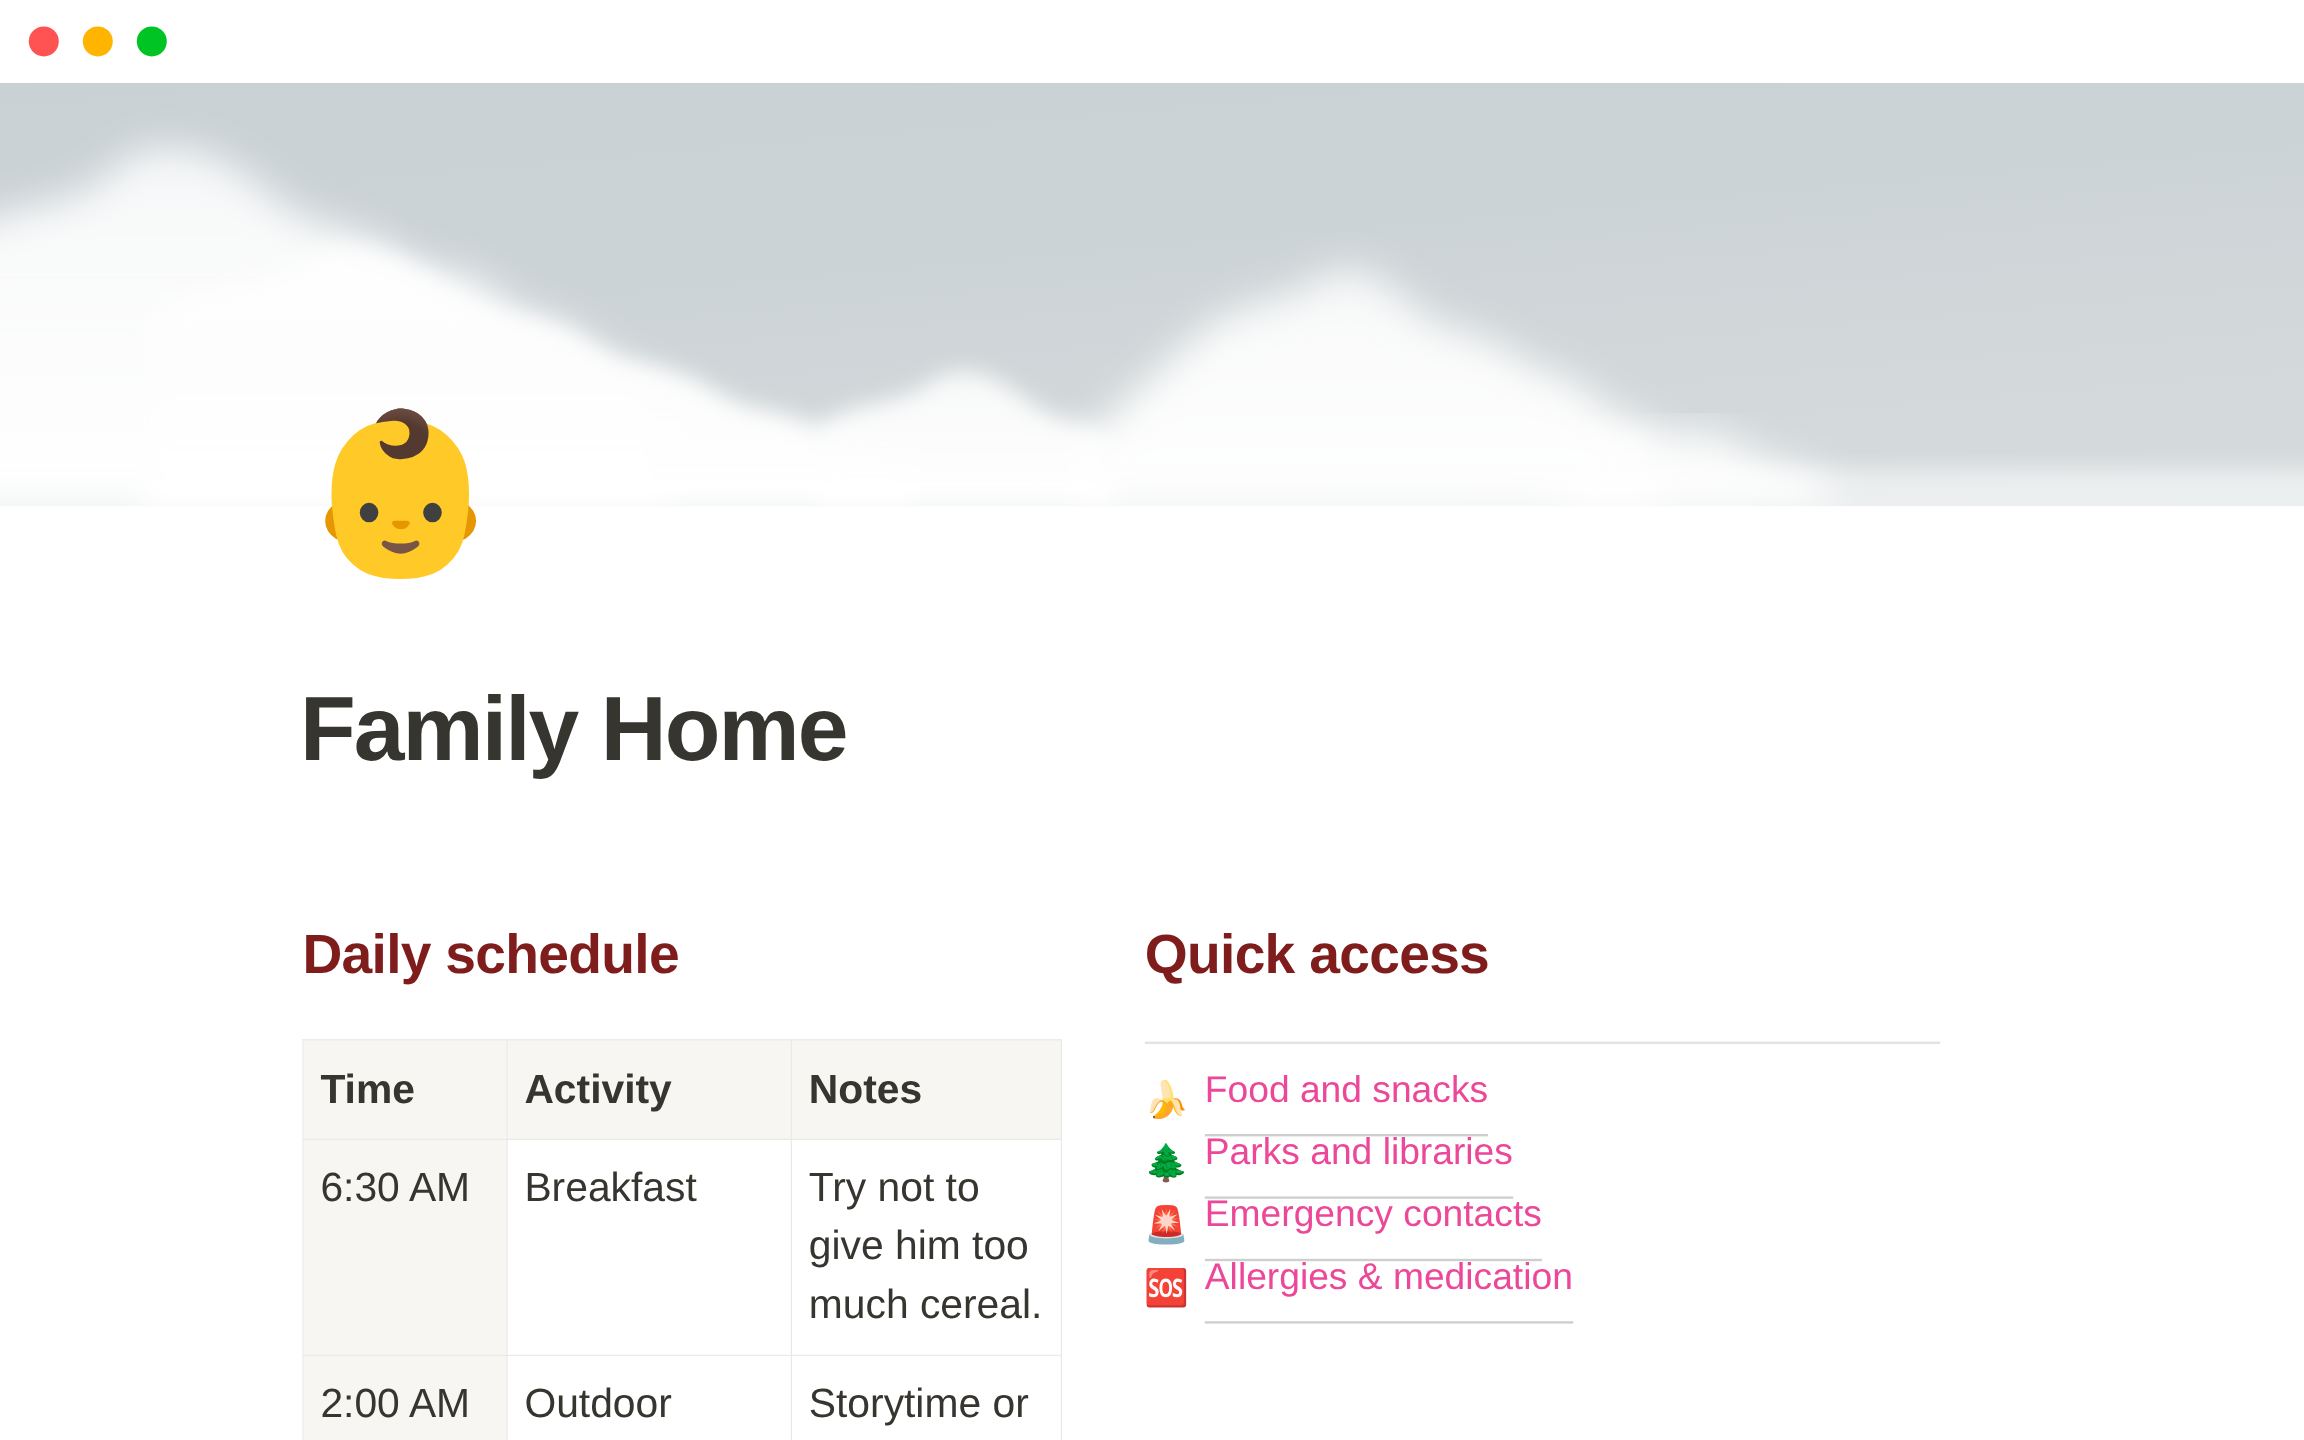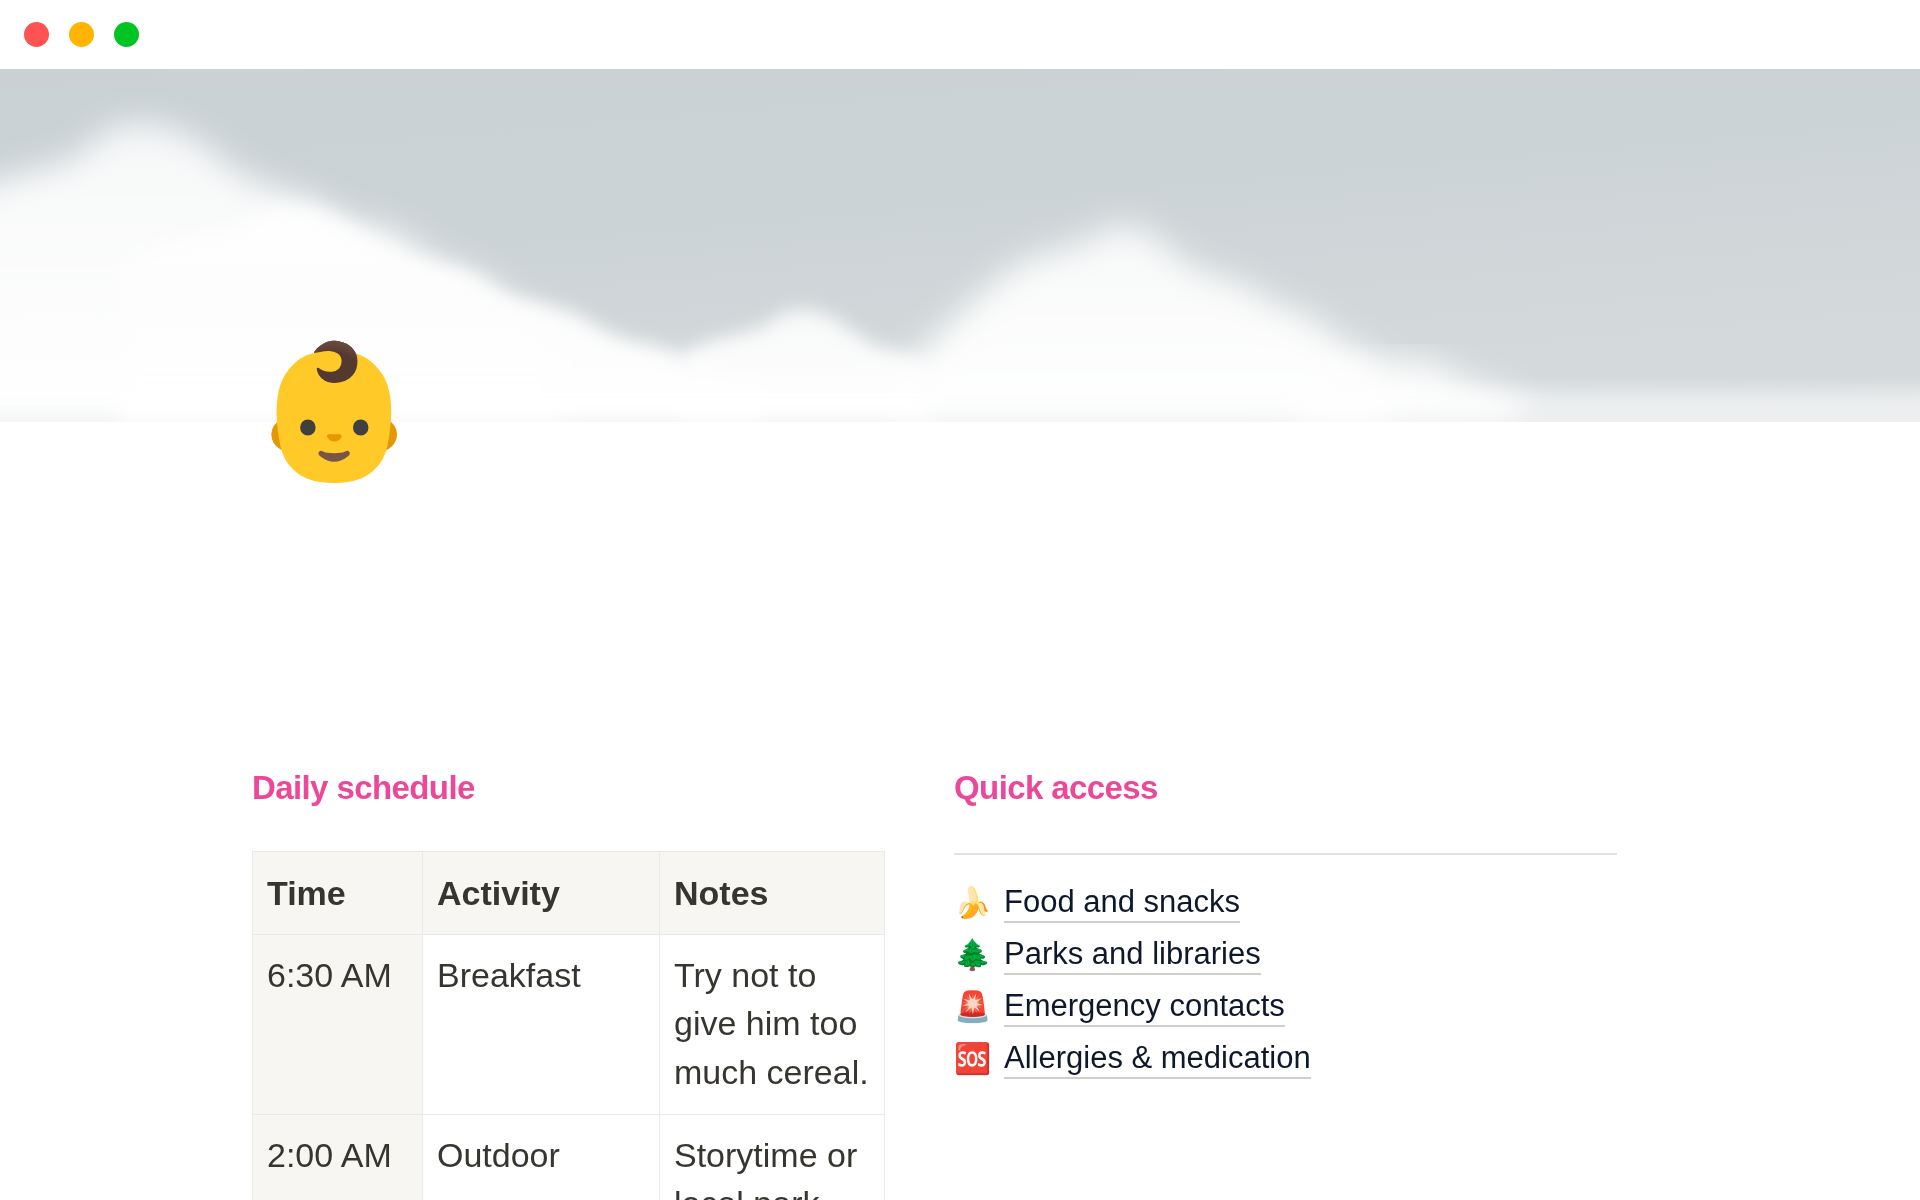--- a/index.html
+++ b/index.html
@@ -85,23 +85,23 @@
   .columns {
     position: absolute;
     left: 0;
     top: 347px;
     width: 1920px;
   }
   .col-left  { position: absolute; left: 252px;  width: 640px; }
   .col-right { position: absolute; left: 954px; width: 665px; }
 
   .section-heading {
-    font-size: 33px;
+    font-size: 46px;
     font-weight: 700;
-    color: #ec4899;
+    color: #7f1d1d;
     letter-spacing: -0.6px;
     line-height: 1.15;
     white-space: nowrap;
   }
 
   
   .schedule-table {
     margin-top: 44px;
     border-collapse: collapse;
     table-layout: fixed;
@@ -150,24 +150,24 @@
   .qa-emoji {
     font-size: 30px;
     line-height: 1;
     width: 34px;
     text-align: center;
     flex: 0 0 34px;
     user-select: none;
   }
   .qa-label {
     font-size: 31px;
-    color: #0f172a;
+    color: #ec4899;
     line-height: 1.25;
     border-bottom: 2px solid #cfcfcc;
-    padding-bottom: 0;
+    padding-bottom: 18px;
     white-space: nowrap;
   }
 </style>
 </head>
 <body>
 
 <div class="window-chrome">
   <div class="traffic-lights">
     <span class="tl-dot" style="background: rgb(255, 82, 82);"></span>
     <span class="tl-dot" style="background: rgb(255, 180, 0);"></span>
@@ -212,20 +212,21 @@
       C1414,282 1436,292 1460,308 C1482,322 1502,318 1522,330 L1522,353 Z"></path>
 
     <rect x="-40" y="322" width="2000" height="60" fill="#ffffff" opacity="0.55" filter="url(#blurA)"></rect>
   </svg>
 </div>
 
 <div class="page">
 
   <div class="page-icon">👶</div>
 
+  <h1 class="page-title">Family Home</h1>
 
   <div class="columns">
 
     <div class="col-left">
       <h2 class="section-heading">Daily schedule</h2>
 
       <table class="schedule-table">
         <colgroup>
           <col class="col-time">
             <col class="col-act">

